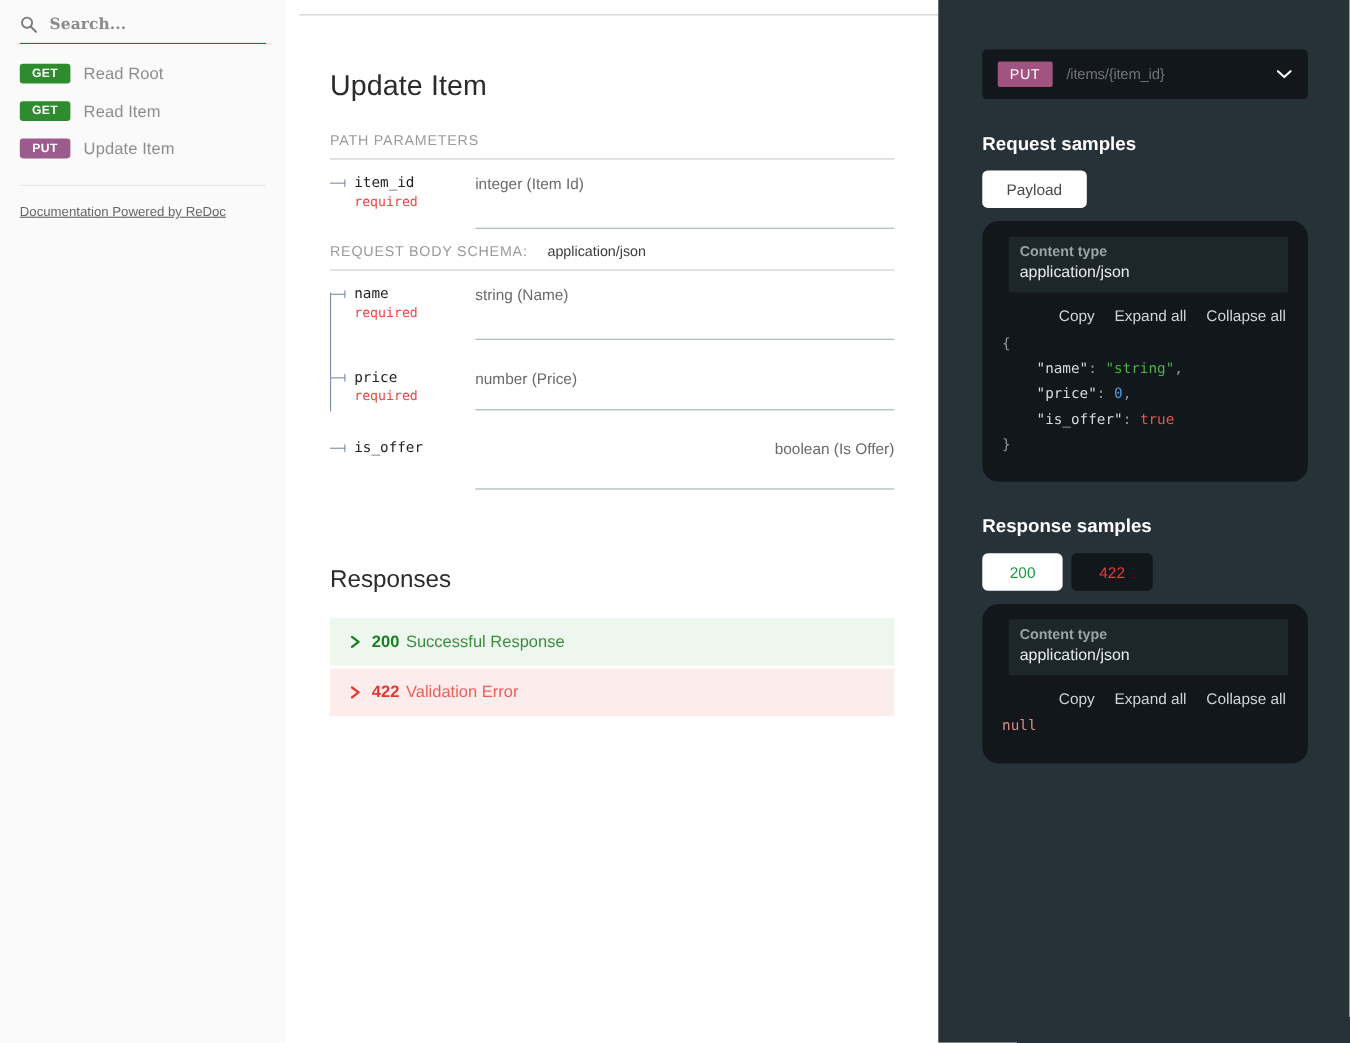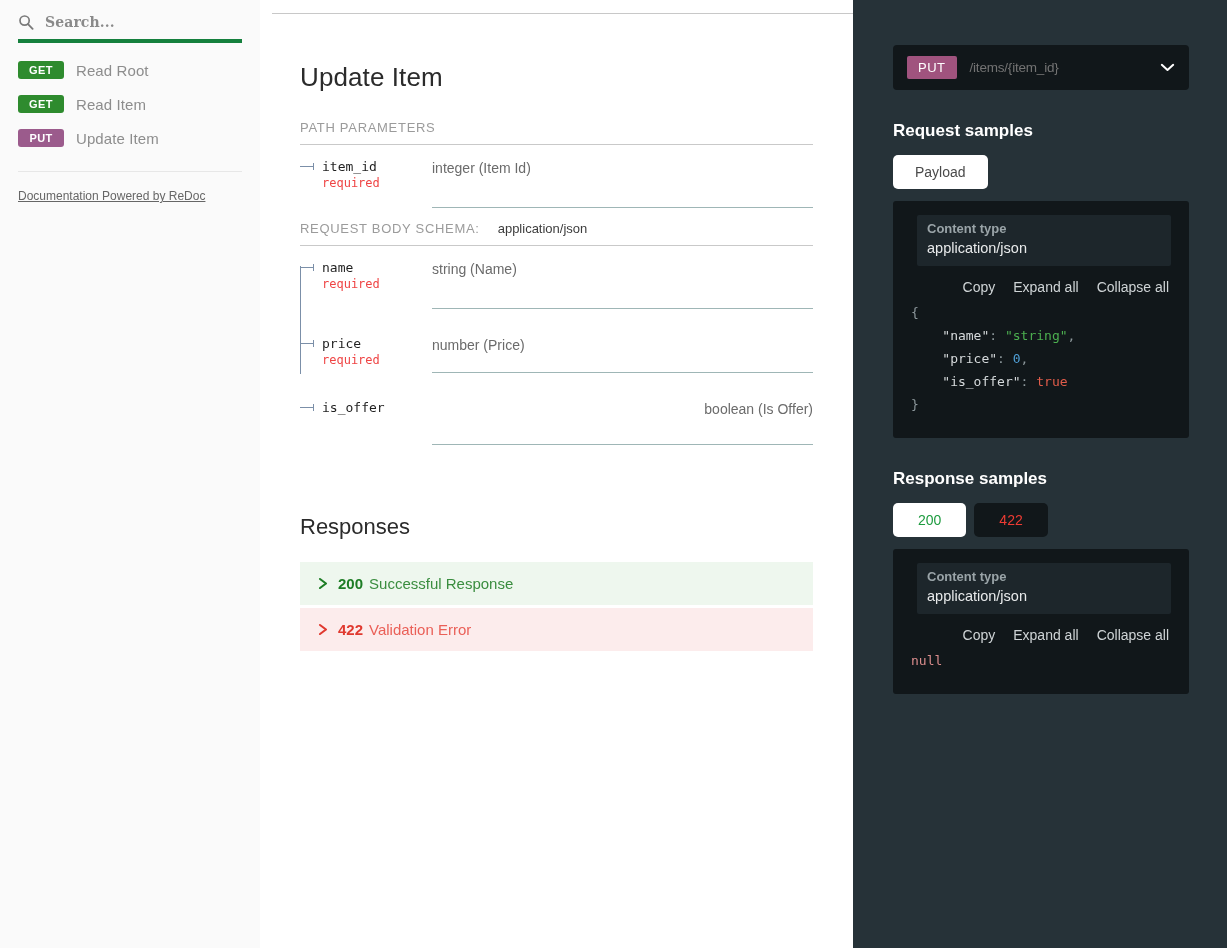--- a/index.html
+++ b/index.html
@@ -16,21 +16,21 @@
     width: 260px; height: 948px;
     background: #fafafa;
     flex: 0 0 260px;
     position: relative;
     padding-top: 14px;
   }
   .search-row {
     display: flex; align-items: center;
     margin: 0 18px 0 18px;
     padding-bottom: 9px;
-    border-bottom: 4px solid #15803d;
+    border-bottom: 1px solid #15803d;
   }
   .search-icon { width: 16px; height: 16px; flex: 0 0 16px; margin-right: 11px; opacity: .72; }
   .search-placeholder {
     font-family: "DejaVu Serif", serif;
     font-weight: 700;
     font-size: 14px;
     color: #8a8a8a;
     letter-spacing: .1px;
   }
   .nav-list { margin-top: 10px; }
@@ -254,21 +254,21 @@
     cursor: pointer;
     border: none;
     font-family: Liberation Sans, sans-serif;
   }
   .tab.payload { background: #ffffff; color: #4a4a4a; }
   .tab.code-200 { background: #ffffff; color: #1d9b3f; padding: 9px 25px; }
   .tab.code-422 { background: #11171a; color: #ee3b33; padding: 9px 25px; }
 
   .code-card {
     background: #11171a;
-    border-radius: 3px;
+    border-radius: 15px;
     padding: 14px 18px 22px 18px;
   }
   .ct-box {
     background: #1d262b;
     border-radius: 2px;
     padding: 6px 10px 10px 10px;
     margin: 0 0 0 6px;
     position: relative;
   }
   .ct-label {

